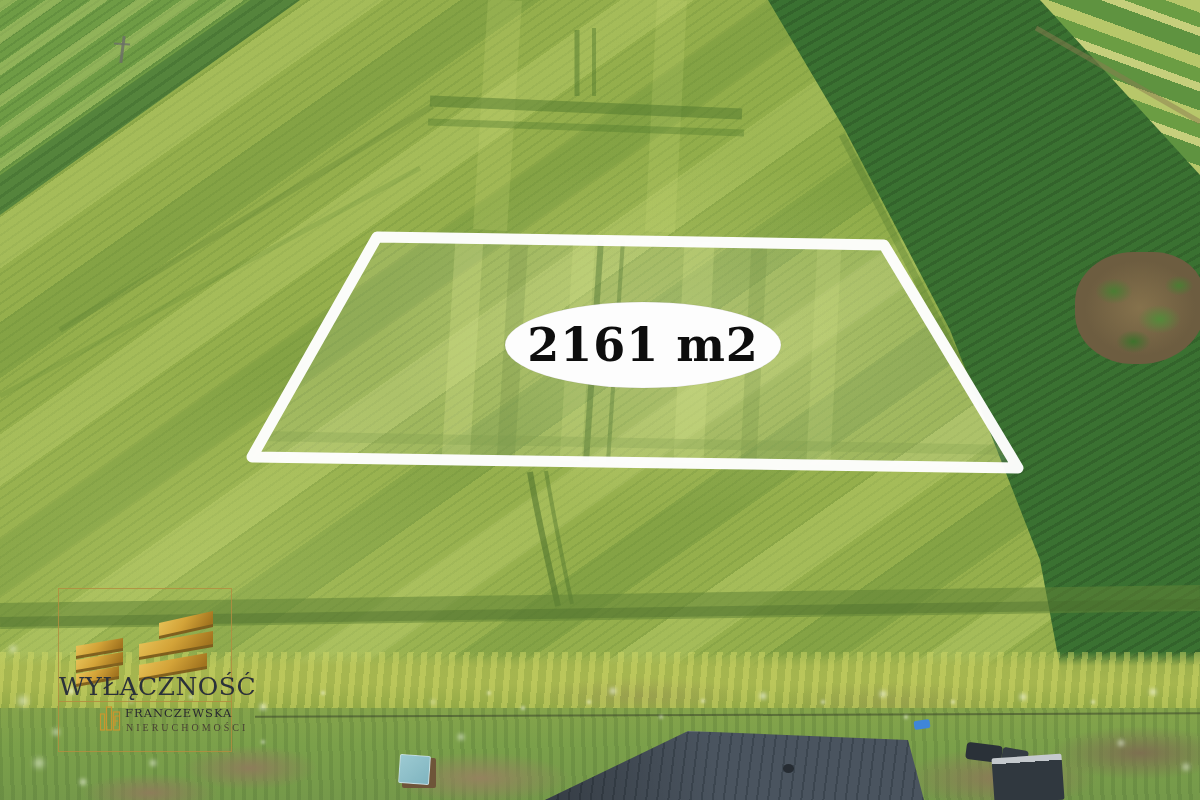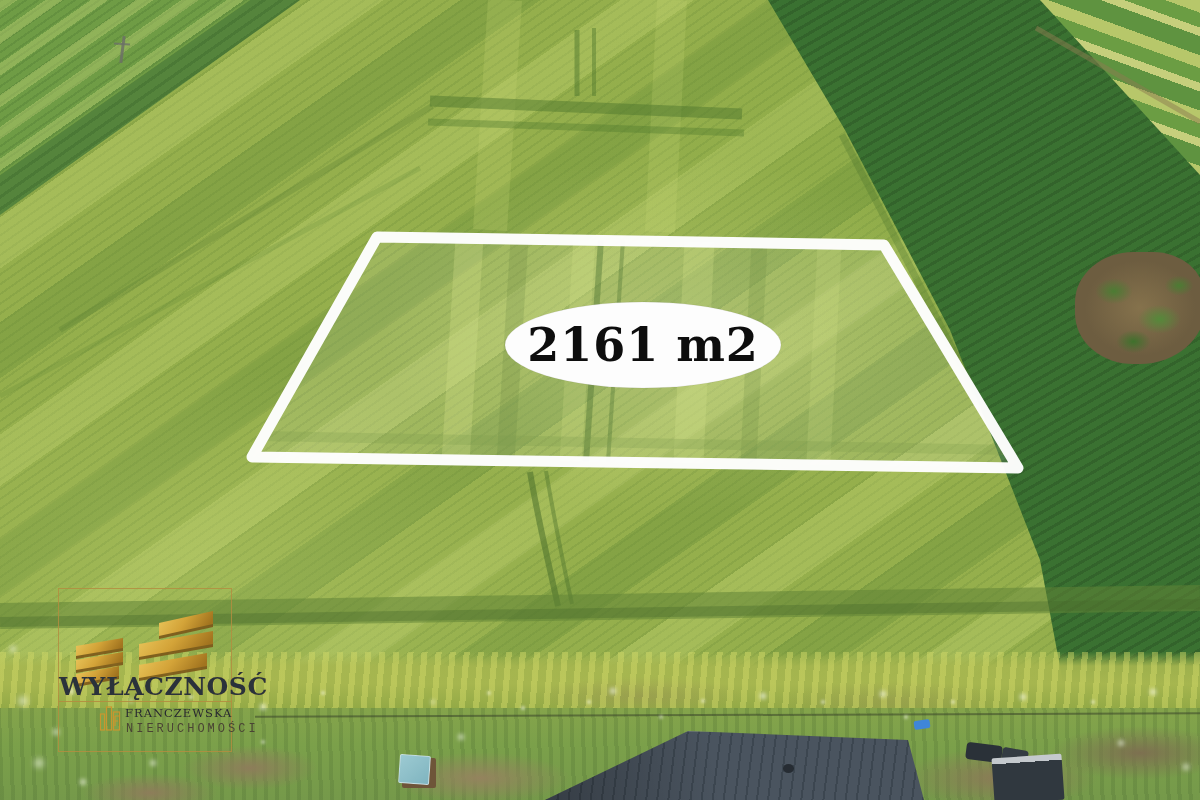--- a/index.html
+++ b/index.html
@@ -121,33 +121,33 @@
 
   
   .wm-frame{
     left:58px;top:588px;width:174px;height:164px;
     border:1.5px solid rgba(179,141,63,.85);
     box-sizing:border-box;
   }
   .wm-divider{position:absolute;left:0;top:112px;width:100%;height:0;border-top:1.5px solid rgba(179,141,63,.9);}
   .wm-exclusive{
     position:absolute;left:0;top:85px;width:100%;height:26px;line-height:26px;
-    text-align:center;font-size:25px;font-weight:700;letter-spacing:.5px;
+    text-align:center;font-size:25px;font-weight:400;letter-spacing:.5px;
     color:#2a323b;white-space:nowrap;font-family:"DejaVu Serif",serif;
     text-shadow:0 0 2px rgba(201,150,47,.35);
   }
   .wm-agency-icon{position:absolute;left:40px;top:115px;}
   .wm-agency-name{
     position:absolute;left:66px;top:117px;font-size:11.5px;font-weight:400;
     letter-spacing:1px;color:#232b33;font-family:"DejaVu Serif",serif;
     text-shadow:0 0 1px rgba(201,150,47,.4);white-space:nowrap;
   }
   .wm-agency-sub{
-    position:absolute;left:67px;top:133px;font-size:12px;letter-spacing:3px;
-    color:#4a4434;font-family:Liberation Mono, monospace;white-space:nowrap;
+    position:absolute;left:67px;top:133px;font-size:10px;letter-spacing:3px;
+    color:#4a4434;font-family:Liberation Serif, serif;white-space:nowrap;
   }
 </style>
 </head>
 <body>
 
 <div id="stage">
 
   <div class="layer field-main"></div>
   <div class="layer field-topleft"></div>
   <div class="layer field-darkband"></div>

